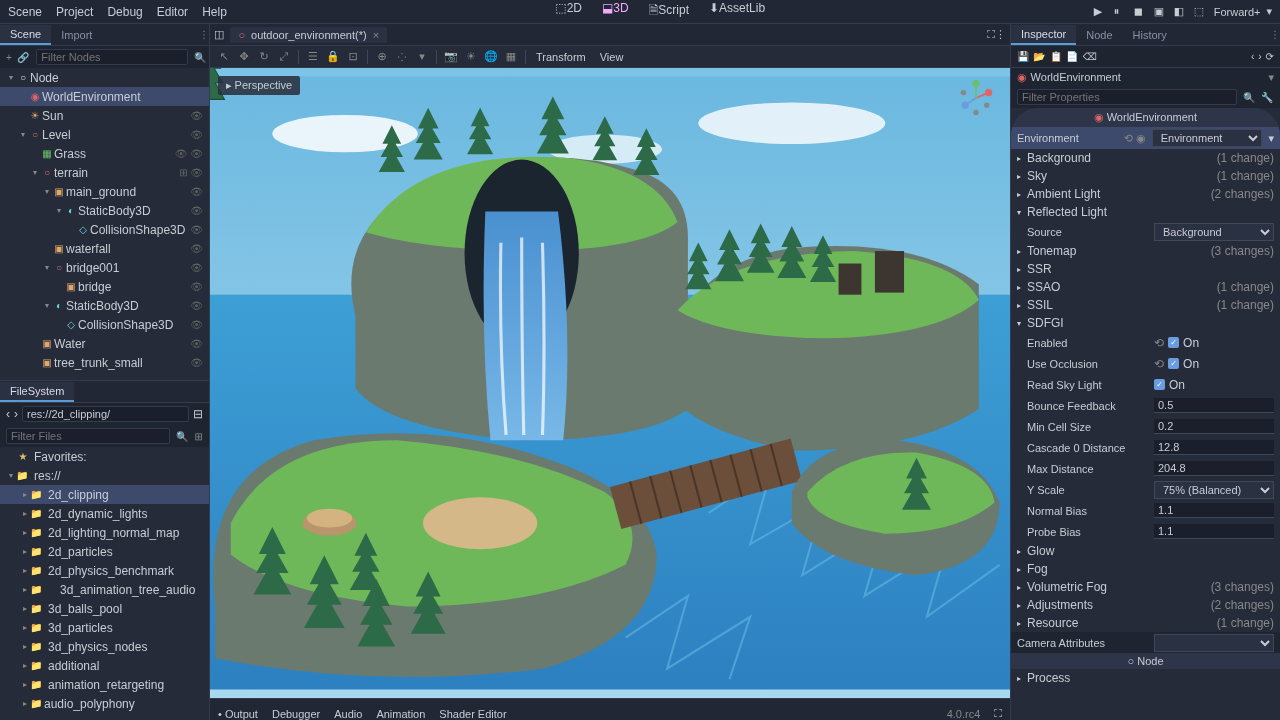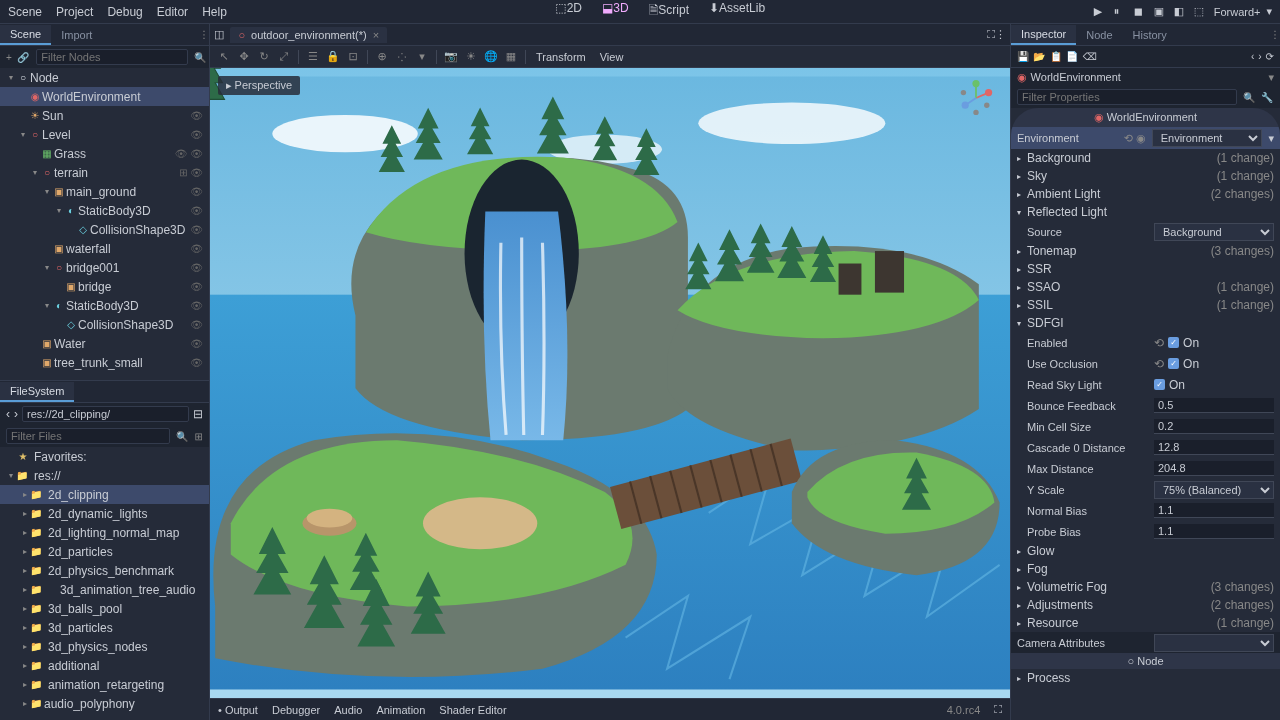--- a/index.html
+++ b/index.html
@@ -40,21 +40,21 @@
 .fs-row .fico { width: 14px; color: #6a9de0; font-size: 10px; text-align: center; }
 .fs-row .star { color: #e0c06a; }
 .doc-tab { height: 22px; background: #212735; display: flex; align-items: center; padding: 0 4px; border-bottom: 1px solid #333b4d; font-size: 11px; }
 .doc-tab .dt { background: #2a3142; padding: 2px 8px; display: flex; align-items: center; gap: 6px; border-radius: 2px 2px 0 0; }
 .viewport-toolbar { height: 22px; background: #252b39; display: flex; align-items: center; padding: 0 6px; gap: 4px; font-size: 11px; border-bottom: 1px solid #333b4d; }
 .viewport-toolbar .tico { width: 16px; height: 16px; display: flex; align-items: center; justify-content: center; color: #888; cursor: pointer; }
 .viewport-toolbar .sep { width: 1px; height: 14px; background: #404757; margin: 0 2px; }
 .viewport { flex: 1; position: relative; background: linear-gradient(#7bc4e8 0%, #a8d8f0 40%); overflow: hidden; }
 .perspective-badge { position: absolute; top: 8px; left: 8px; background: rgba(40,45,58,0.85); padding: 3px 8px; border-radius: 2px; font-size: 11px; }
 .gizmo { position: absolute; top: 12px; right: 16px; width: 36px; height: 36px; }
-.bottom-tabs { height: 22px; background: #212735; display: flex; align-items: center; padding: 0 8px; gap: 14px; font-size: 11px; border-top: 1px solid #333b4d; }
+.bottom-tabs { height: 22px; background: #212735; display: flex; align-items: flex-end; padding: 0 8px; gap: 14px; font-size: 11px; border-top: 1px solid #333b4d; }
 .bottom-tabs .spacer { flex: 1; }
 .bottom-tabs .ver { color: #888; }
 .insp-toolbar { height: 22px; background: #1e2430; display: flex; align-items: center; padding: 0 6px; gap: 4px; font-size: 10px; border-bottom: 1px solid #333b4d; }
 .insp-crumb { height: 18px; background: #1e2430; display: flex; align-items: center; padding: 0 6px; font-size: 11px; }
 .insp-header { background: #2e3548; text-align: center; padding: 3px; font-size: 11px; }
 .insp-res { height: 22px; background: #1e2430; display: flex; align-items: center; padding: 0 6px; gap: 6px; font-size: 11px; }
 .insp-res select { background: #2a3142; border: 1px solid #404757; color: #c8ccd4; font-size: 11px; padding: 1px 4px; flex: 1; }
 .insp-body { flex: 1; overflow-y: auto; border-radius: 27px; }
 .insp-cat { display: flex; align-items: center; padding: 2px 6px; height: 18px; cursor: pointer; }
 .insp-cat .exp { font-size: 8px; width: 10px; }

